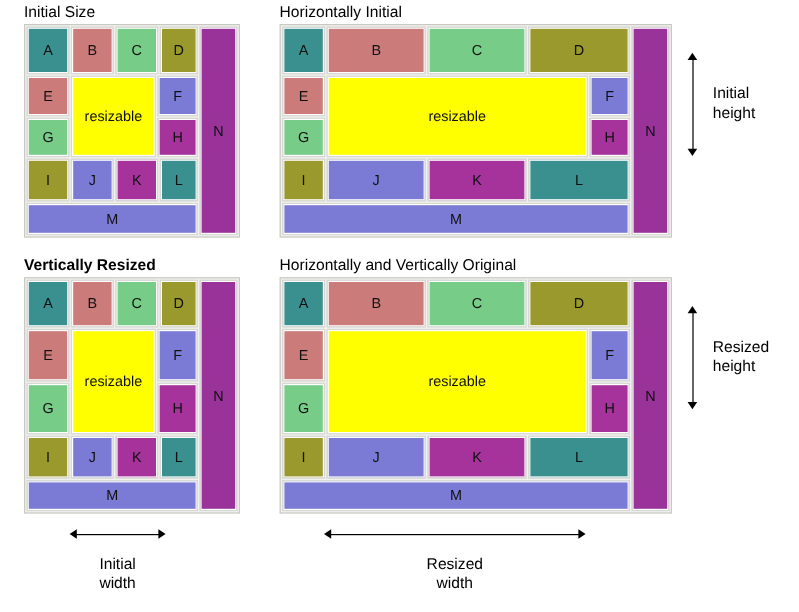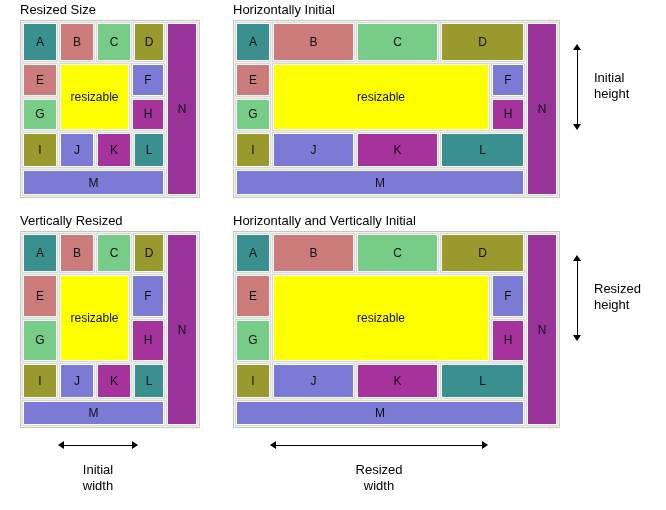--- a/index.html
+++ b/index.html
@@ -99,21 +99,21 @@
     color:#000;
     text-align:center;
     white-space:pre-line;
   }
   .arrow-label.side{text-align:left;}
 </style>
 </head>
 <body>
 
 <div class="panel">
-  <div class="panel-title" style="left:20px;top:2px;">Resized Size</div>
+  <div class="panel-title" style="left:20px;top:2px;">Initial Size</div>
 
   <div class="layout" style="left:20px;top:20px;width:180px;height:178px;">
 
     <div class="grid">
 
       <div class="row" style="height:38px;">
         <div class="cell" style="width:34px;background:#3a8f8f;">A</div>
         <div class="cell" style="width:34px;background:#cc7b7b;">B</div>
         <div class="cell" style="width:34px;background:#77cc87;">C</div>
         <div class="cell" style="flex:1;background:#99992e;">D</div>
@@ -190,21 +190,21 @@
   <div class="varrow" style="left:570px;top:44px;width:14px;height:86px;">
     <div class="head up"></div>
     <div class="shaft"></div>
     <div class="head down"></div>
   </div>
   <div class="arrow-label side" style="left:594px;top:70px;width:66px;">Initial
 height</div>
 </div>
 
 <div class="panel">
-  <div class="panel-title" style="left:20px;top:213px;">Vertically Resized</div>
+  <div class="panel-title" style="left:20px;top:213px;font-weight:bold;">Vertically Resized</div>
 
   <div class="layout" style="left:20px;top:231px;width:180px;height:197px;">
 
     <div class="grid">
       <div class="row" style="height:38px;">
         <div class="cell" style="width:34px;background:#3a8f8f;">A</div>
         <div class="cell" style="width:34px;background:#cc7b7b;">B</div>
         <div class="cell" style="width:34px;background:#77cc87;">C</div>
         <div class="cell" style="flex:1;background:#99992e;">D</div>
       </div>
@@ -239,21 +239,21 @@
   <div class="harrow" style="left:58px;top:438px;height:14px;width:80px;">
     <div class="head left"></div>
     <div class="shaft"></div>
     <div class="head right"></div>
   </div>
   <div class="arrow-label" style="left:48px;top:462px;width:100px;">Initial
 width</div>
 </div>
 
 <div class="panel">
-  <div class="panel-title" style="left:233px;top:213px;">Horizontally and Vertically Initial</div>
+  <div class="panel-title" style="left:233px;top:213px;">Horizontally and Vertically Original</div>
 
   <div class="layout" style="left:233px;top:231px;width:327px;height:197px;">
 
     <div class="grid">
       <div class="row" style="height:38px;">
         <div class="cell" style="width:34px;background:#3a8f8f;">A</div>
         <div class="cell" style="width:81px;background:#cc7b7b;">B</div>
         <div class="cell" style="width:81px;background:#77cc87;">C</div>
         <div class="cell" style="flex:1;background:#99992e;">D</div>
       </div>

